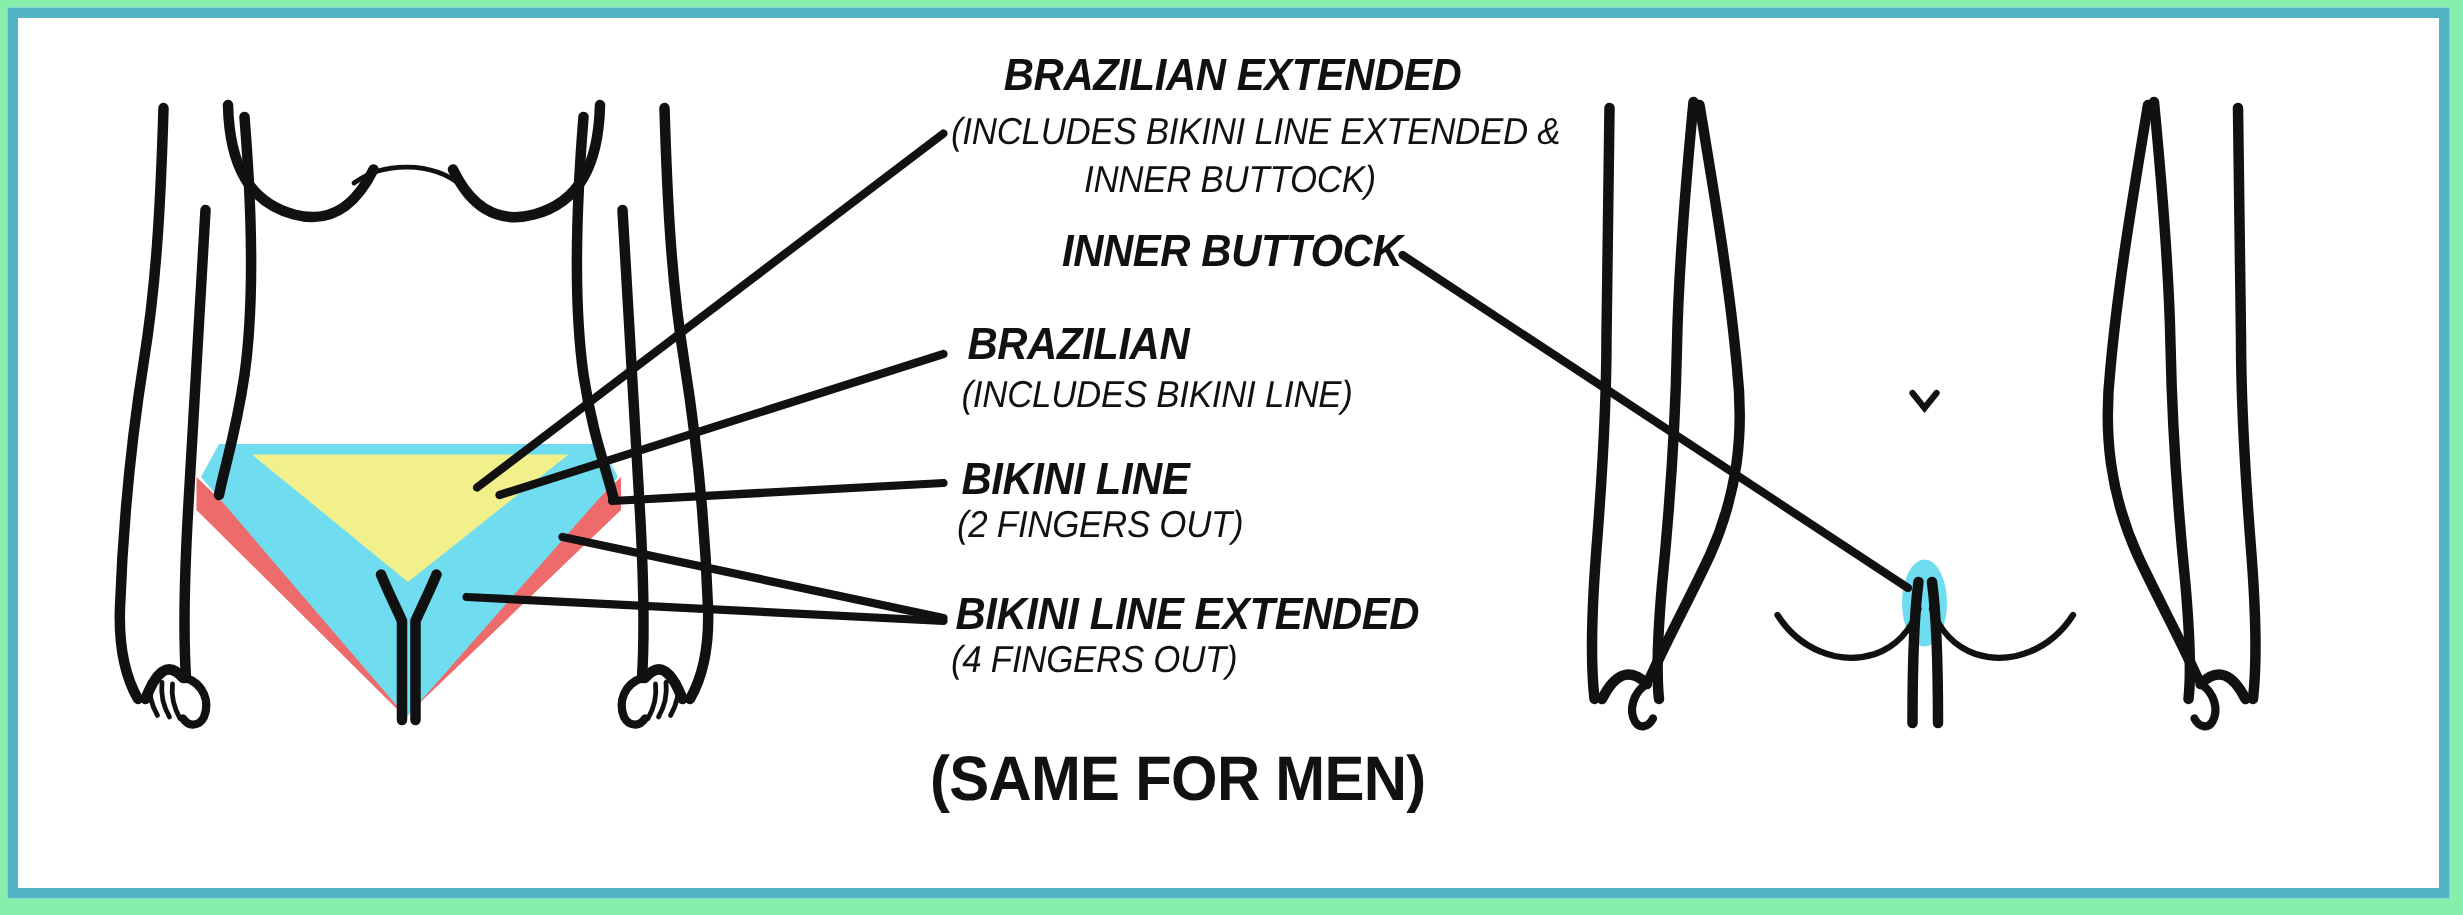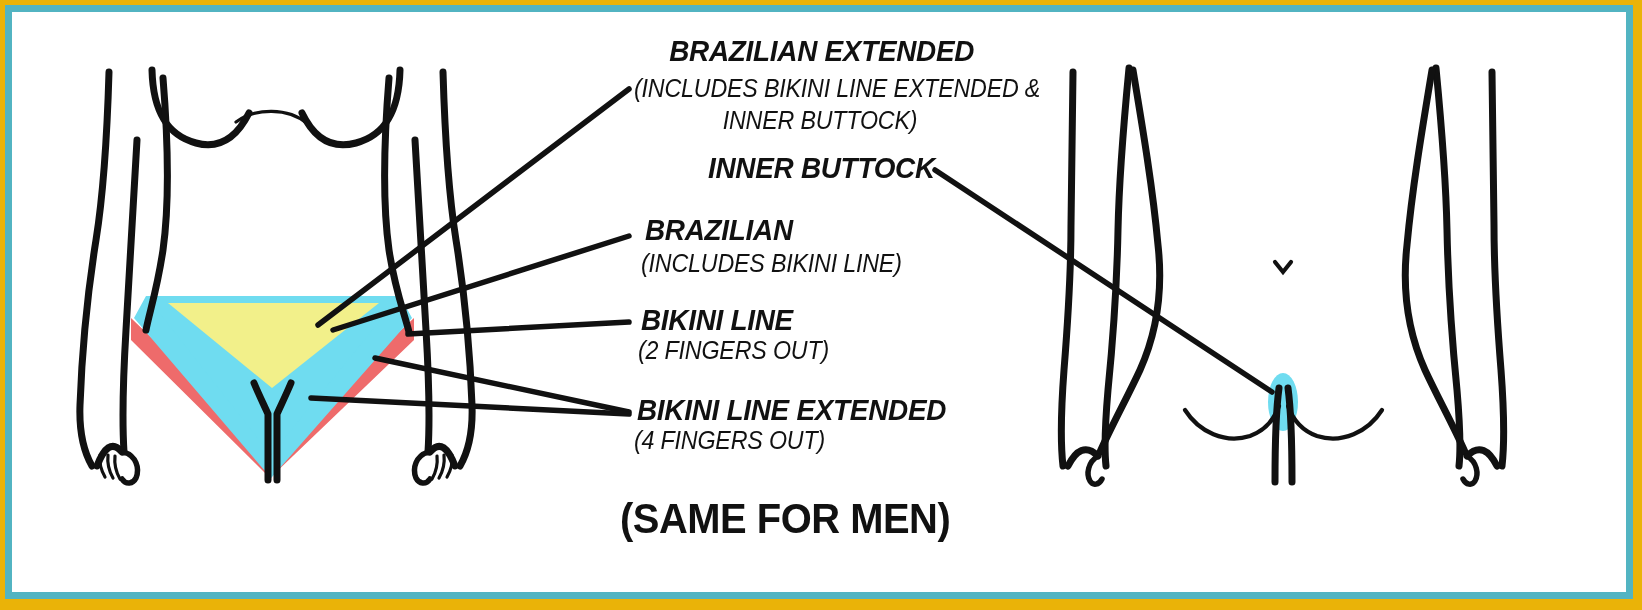--- a/index.html
+++ b/index.html
@@ -7,21 +7,21 @@
     padding: 0;
     background: #ffffff;
   }
   body {
     font-family: "Liberation Sans", sans-serif;
   }
   #canvas {
     position: relative;
     width: 1642px;
     height: 610px;
-    background: #eab308;
+    background: #86efac;
     overflow: hidden;
   }
   #frame {
     position: absolute;
     left: 5px;
     top: 5px;
     width: 1628px;
     height: 594px;
     border: 7px solid #52b4c2;
     box-sizing: border-box;

